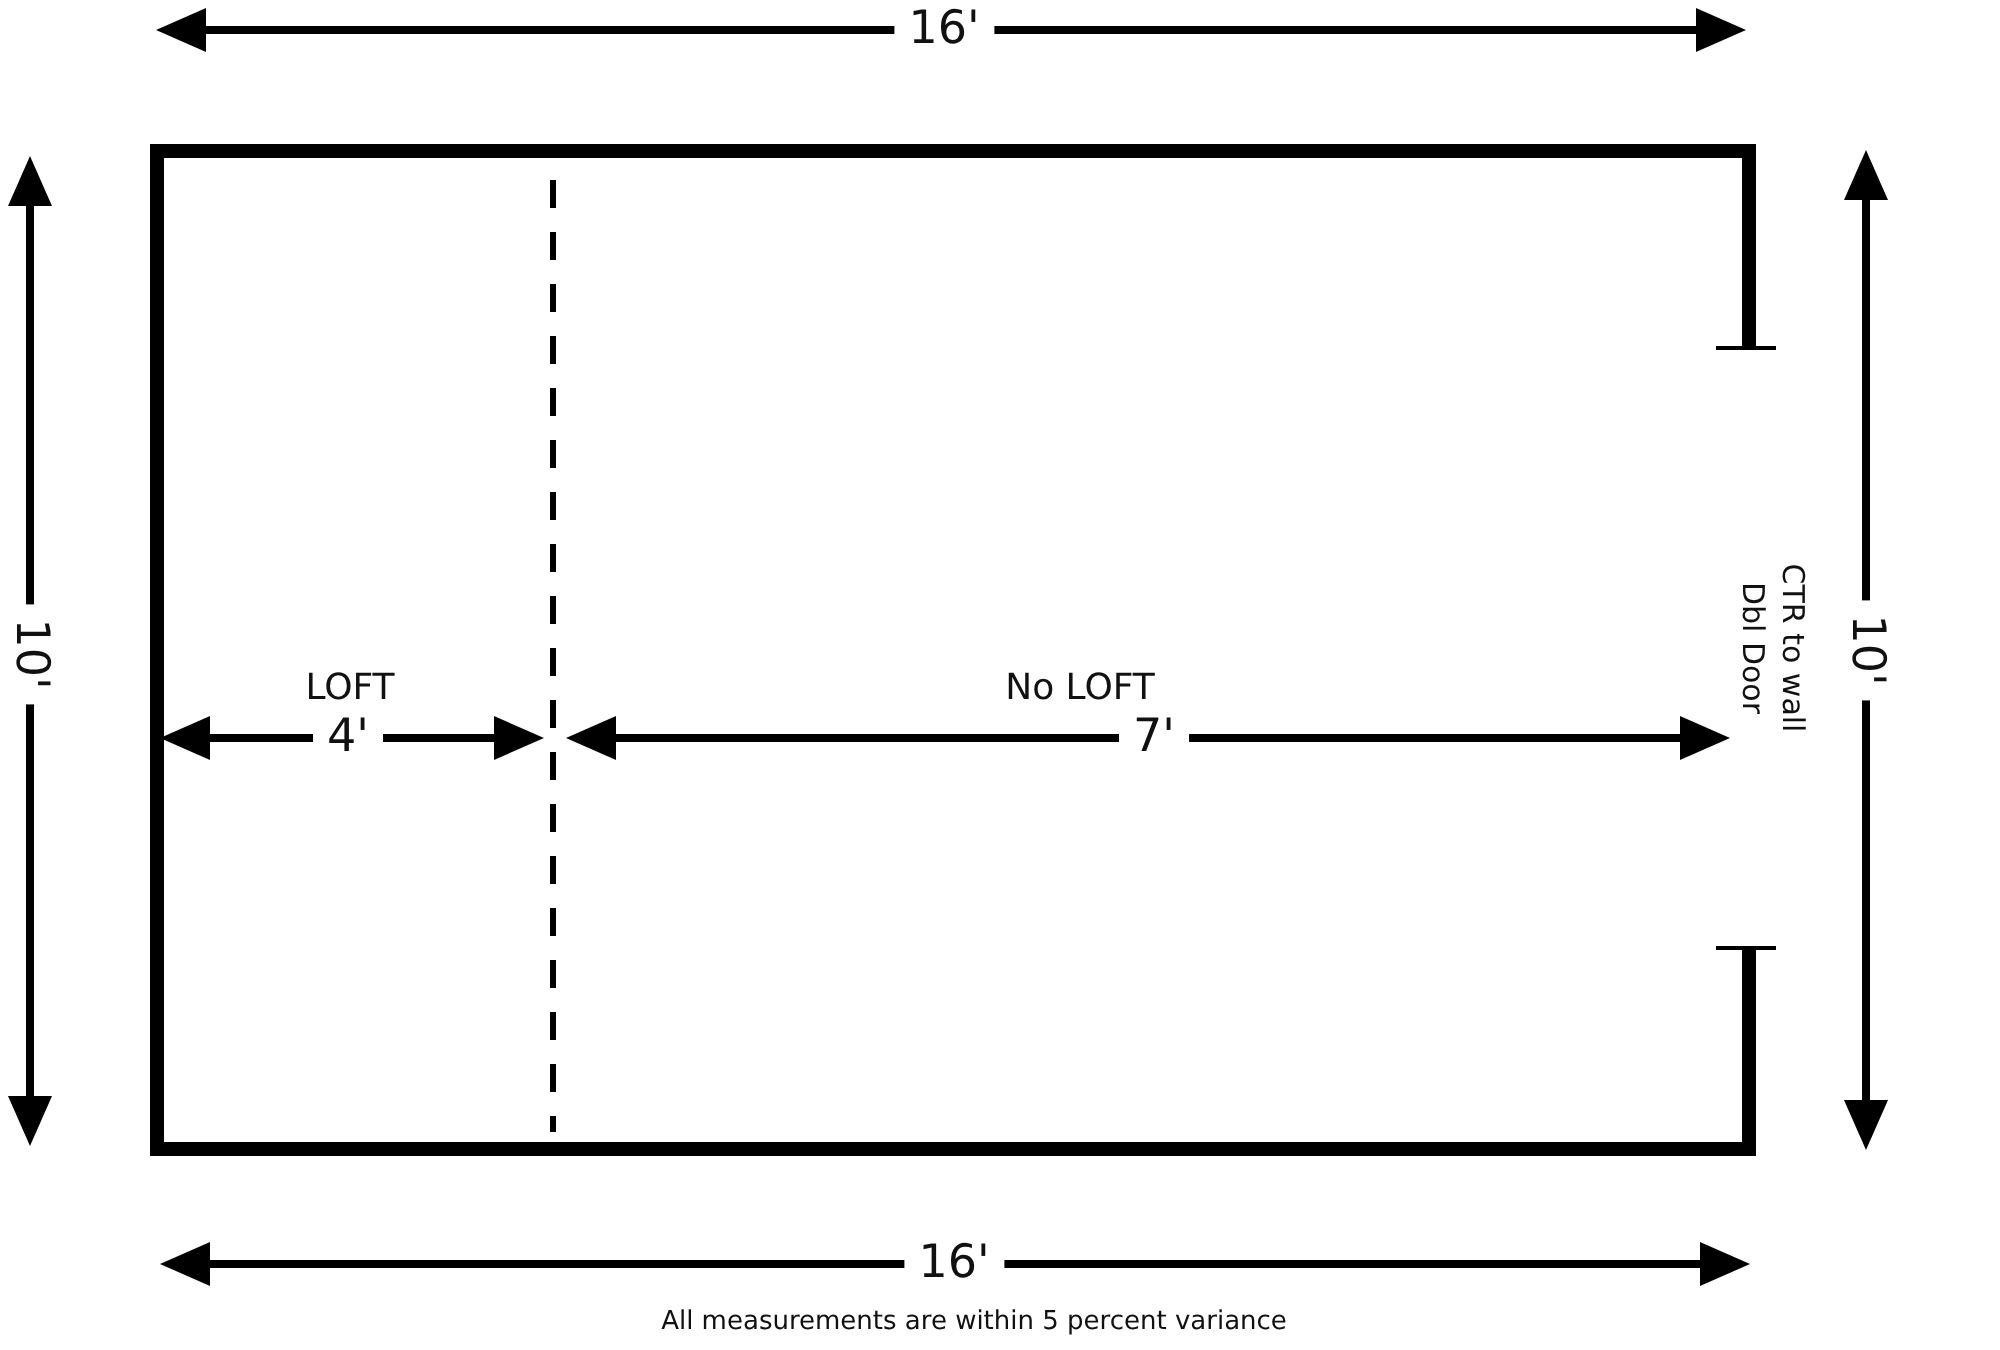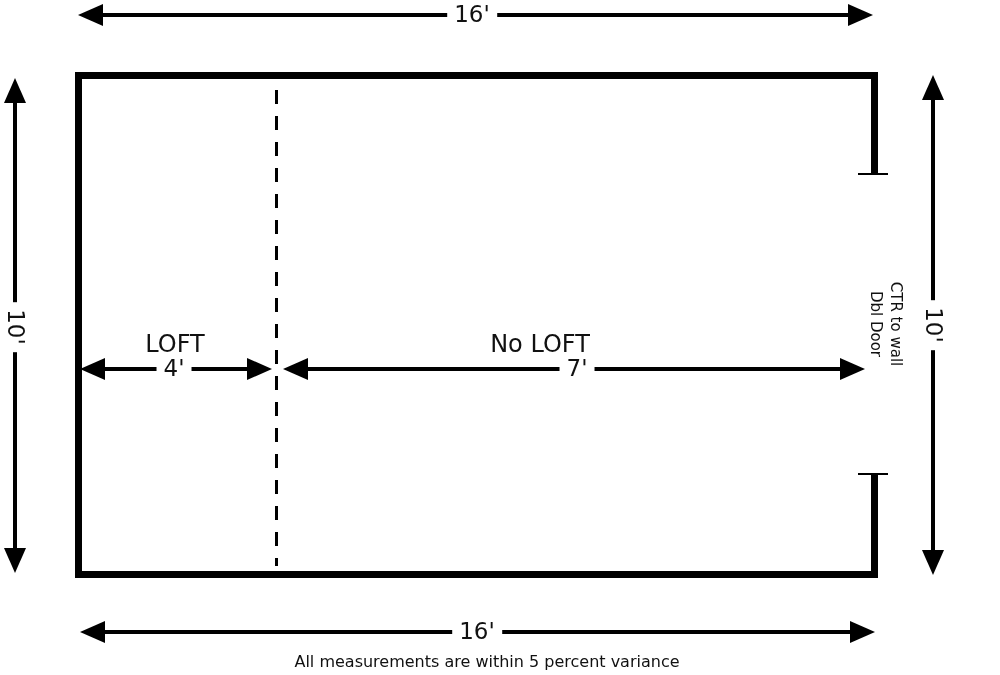--- a/index.html
+++ b/index.html
@@ -22,22 +22,22 @@
   .ah-left{left:0;top:50%;margin-top:-11px;border-top:11px solid transparent;border-bottom:11px solid transparent;border-right:25px solid #000;}
   .ah-right{right:0;top:50%;margin-top:-11px;border-top:11px solid transparent;border-bottom:11px solid transparent;border-left:25px solid #000;}
   .ah-up{top:0;left:50%;margin-left:-11px;border-left:11px solid transparent;border-right:11px solid transparent;border-bottom:25px solid #000;}
   .ah-down{bottom:0;left:50%;margin-left:-11px;border-left:11px solid transparent;border-right:11px solid transparent;border-top:25px solid #000;}
 
   
   .num-label{position:absolute;background:#ffffff;padding:0 7px;font-size:23px;line-height:1.1;
     white-space:nowrap;transform:translate(-50%,-50%);}
   .num-label.vert{transform:translate(-50%,-50%) rotate(90deg);}
   .txt{position:absolute;white-space:nowrap;transform:translate(-50%,-50%);}
-  .zone-label{font-size:24px;}
-  .caption{font-size:16px;}
+  .zone-label{font-size:18px;}
+  .caption{font-size:13px;}
   .door-label{position:absolute;font-size:15px;line-height:1.35;text-align:center;white-space:nowrap;
     transform:translate(-50%,-50%) rotate(90deg);}
 </style>
 </head>
 <body>
 
 <div class="canvas">
 
   <div class="wall" style="left:75px;top:72px;width:803px;height:7px;"></div>
   <div class="wall" style="left:75px;top:571px;width:803px;height:7px;"></div>

